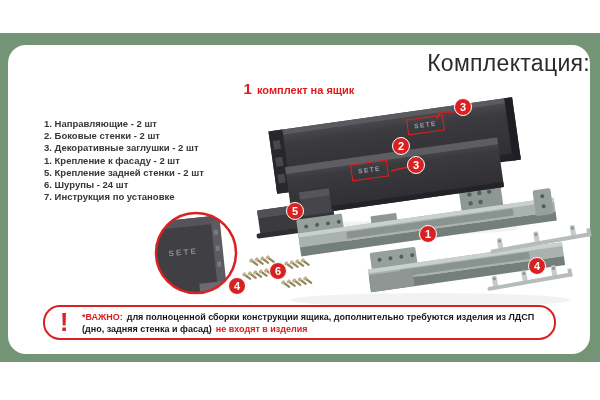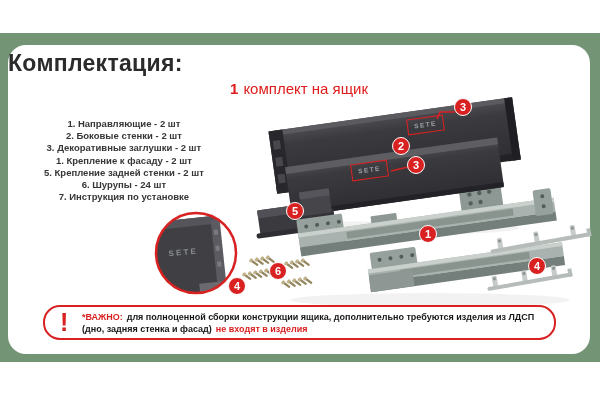--- a/index.html
+++ b/index.html
@@ -2,28 +2,28 @@
 <html><head>
 <meta charset="utf-8">
 <style>
   html,body{margin:0;padding:0;background:#ffffff;}
   .stage{position:relative;width:600px;height:400px;overflow:hidden;background:#ffffff;
          font-family:"Liberation Sans","DejaVu Sans",sans-serif;}
   .band{position:absolute;left:0;top:33px;width:600px;height:329px;background:#739475;z-index:0;}
   .card{position:absolute;left:8px;top:45px;width:582px;height:309px;background:#ffffff;
         border-radius:18px;z-index:1;}
   .collage{position:absolute;left:0;top:0;z-index:2;pointer-events:none;}
-  .title{position:absolute;left:8px;top:50px;width:582px;text-align:left;z-index:3;
-         font-size:23px;font-weight:700;color:#2b2b2b;letter-spacing:.3px;}
+  .title{position:absolute;left:8px;top:50px;width:582px;text-align:right;z-index:3;
+         font-size:23px;font-weight:400;color:#2b2b2b;letter-spacing:.3px;}
   .qty{position:absolute;left:8px;top:80px;width:582px;display:flex;justify-content:center;
        align-items:baseline;gap:5px;z-index:3;color:#e01b1b;}
   .qty-num{font-size:15px;font-weight:800;}
-  .qty-text{font-size:15px;font-weight:400;}
+  .qty-text{font-size:11px;font-weight:700;}
   .plist{position:absolute;left:44px;top:118px;z-index:3;font-size:9.5px;font-weight:700;
-         color:#363636;line-height:12.2px;white-space:nowrap;text-align:center;}
+         color:#363636;line-height:12.2px;white-space:nowrap;}
   .logo-plate{position:absolute;z-index:4;border:1.5px solid #e02020;display:flex;
               align-items:center;justify-content:center;box-sizing:border-box;}
   .logo-plate span,.mag-logo span{font-size:6.5px;font-weight:700;letter-spacing:1.4px;
               color:#9aa0a6;line-height:1;}
   .lp-a{left:407px;top:117px;width:37px;height:16px;transform:rotate(-8deg);}
   .lp-b{left:351px;top:162px;width:37px;height:17px;transform:rotate(-8deg);}
   .mag-logo{position:absolute;left:160px;top:241px;width:46px;text-align:center;z-index:4;
             transform:rotate(-5deg);}
   .mag-logo span{font-size:8px;letter-spacing:2.2px;color:#8b8f94;}
   .callout{position:absolute;width:18px;height:18px;border-radius:50%;background:#d92121;

